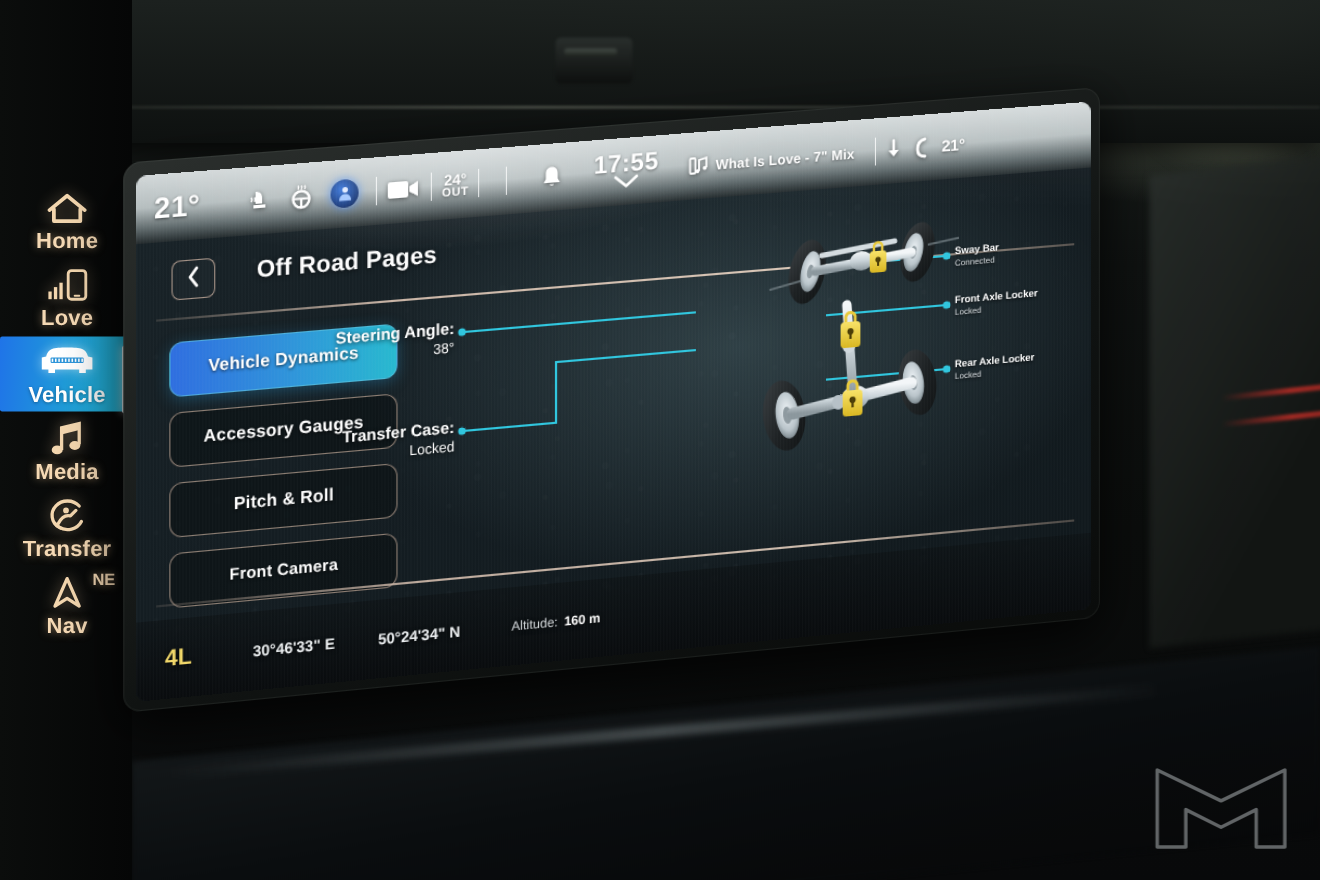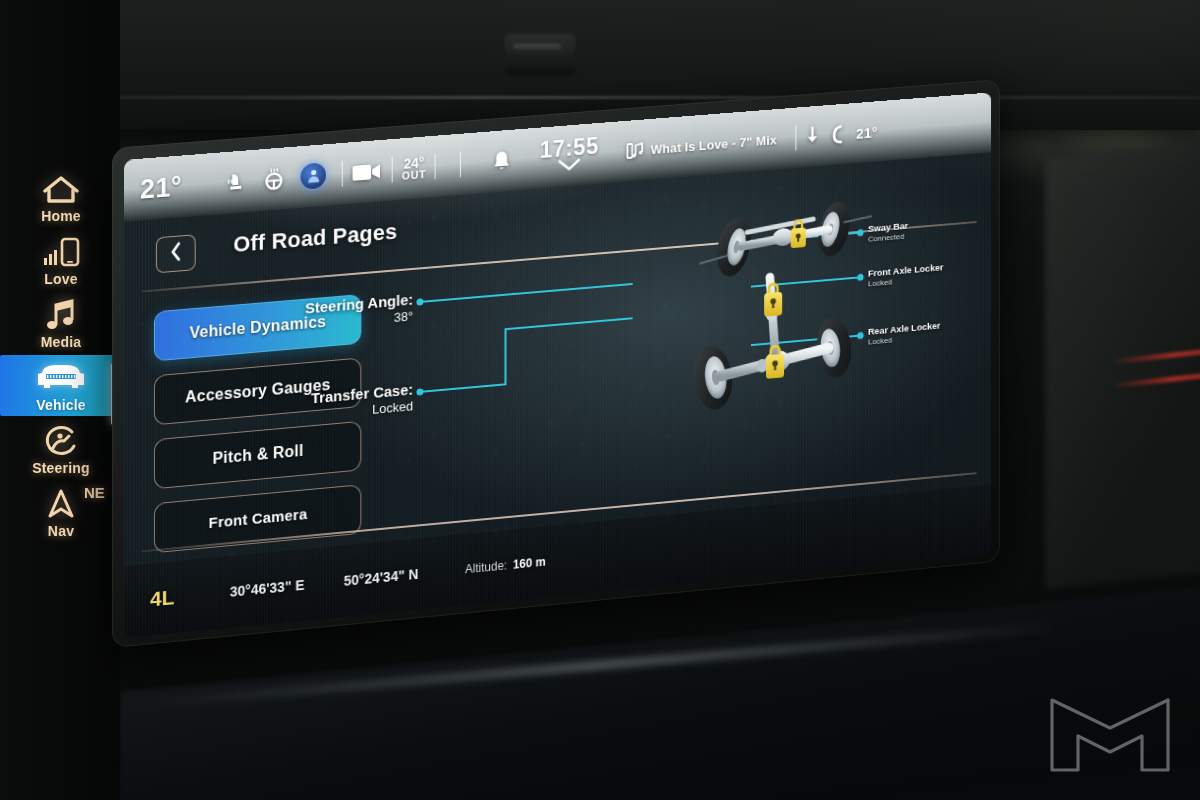--- a/index.html
+++ b/index.html
@@ -215,21 +215,21 @@
   .sidebar {
     position:absolute; left:0; top:160px; width:122px; height:600px;
     display:flex; flex-direction:column; align-items:center; gap:2px;
     padding-top:6px;
   }
   .sbItem {
     width:122px; display:flex; flex-direction:column; align-items:center;
     padding:5px 0 3px; gap:1px; position:relative;
   }
   .sbItem .ico { height:36px; display:flex; align-items:center; justify-content:center; filter: drop-shadow(0 0 7px rgba(240,205,160,0.45)); }
-  .sbItem .txt { font-size:14px; font-weight:700; color:#f5d9b4; letter-spacing:.2px; text-shadow:0 0 8px rgba(240,200,150,.55); }
+  .sbItem .txt { font-size:20px; font-weight:700; color:#f5d9b4; letter-spacing:.2px; text-shadow:0 0 8px rgba(240,200,150,.55); }
   .sbItem.sel {
     background: linear-gradient(95deg,#1f74e8 0%, #1f9ad8 48%, #22bcd6 100%);
     border-radius:2px;
   }
   .sbItem.sel .ico { filter: drop-shadow(0 0 5px rgba(255,255,255,0.45)); }
   .sbItem.sel .txt { color:#ffffff; text-shadow:0 1px 3px rgba(0,0,0,.35); }
   .sbItem.sel:after {
     content:""; position:absolute; right:6px; top:8px; width:5px; height:62px;
     background:#f2f6f8; border-radius:3px; box-shadow:0 0 8px rgba(255,255,255,.7);
   }
@@ -274,32 +274,20 @@
       <span class="ico">
         <svg width="46" height="32" viewBox="0 0 46 32">
           <rect x="24" y="3" width="16" height="26" rx="3" fill="none" stroke="#f3d6ae" stroke-width="2.6"></rect>
           <rect x="29" y="25" width="6" height="1.8" rx="0.9" fill="#f3d6ae"></rect>
           <rect x="6" y="22" width="3" height="7" fill="#f3d6ae"></rect>
           <rect x="11" y="18" width="3" height="11" fill="#f3d6ae"></rect>
           <rect x="16" y="14" width="3" height="15" fill="#f3d6ae"></rect>
         </svg>
       </span>
       <span class="txt">Love</span>
-    </div>
-
-    <div class="sbItem">
-      <span class="ico">
-        <svg width="40" height="34" viewBox="0 0 40 34">
-          <path d="M15 27 L15 7 L31 3 L31 22" fill="none" stroke="#f3d6ae" stroke-width="3"></path>
-          <path d="M15 7 L31 3 L31 9 L15 13 Z" fill="#f3d6ae"></path>
-          <ellipse cx="11" cy="27" rx="5" ry="4" fill="#f3d6ae"></ellipse>
-          <ellipse cx="27" cy="23" rx="5" ry="4" fill="#f3d6ae"></ellipse>
-        </svg>
-      </span>
-      <span class="txt">Media</span>
     </div>
 
     <div class="sbItem sel">
       <span class="ico">
         <svg width="58" height="34" viewBox="0 0 58 34">
           <path d="M10 12 C12 5 16 4 29 4 C42 4 46 5 48 12 L52 13 L52 24 L46 24 L46 27 L40 27 L40 24 L18 24 L18 27 L12 27 L12 24 L6 24 L6 13 Z" fill="#ffffff"></path>
           <rect x="14" y="13" width="30" height="5" rx="1" fill="#2f96da"></rect>
           <rect x="15" y="14" width="1.4" height="3" fill="#ffffff"></rect>
             <rect x="18" y="14" width="1.4" height="3" fill="#ffffff"></rect>
           <rect x="21" y="14" width="1.4" height="3" fill="#ffffff"></rect>
@@ -310,28 +298,40 @@
             <rect x="36" y="14" width="1.4" height="3" fill="#ffffff"></rect>
           <rect x="39" y="14" width="1.4" height="3" fill="#ffffff"></rect>
             <rect x="42" y="14" width="1.4" height="3" fill="#ffffff"></rect>
         </svg>
       </span>
       <span class="txt">Vehicle</span>
     </div>
 
     <div class="sbItem">
       <span class="ico">
+        <svg width="40" height="34" viewBox="0 0 40 34">
+          <path d="M15 27 L15 7 L31 3 L31 22" fill="none" stroke="#f3d6ae" stroke-width="3"></path>
+          <path d="M15 7 L31 3 L31 9 L15 13 Z" fill="#f3d6ae"></path>
+          <ellipse cx="11" cy="27" rx="5" ry="4" fill="#f3d6ae"></ellipse>
+          <ellipse cx="27" cy="23" rx="5" ry="4" fill="#f3d6ae"></ellipse>
+        </svg>
+      </span>
+      <span class="txt">Media</span>
+    </div>
+
+    <div class="sbItem">
+      <span class="ico">
         <svg width="44" height="34" viewBox="0 0 44 34">
           <path d="M33 8 A14 13 0 1 0 35 22" fill="none" stroke="#f3d6ae" stroke-width="3" stroke-linecap="round"></path>
           <path d="M11 24 A14 13 0 0 0 16 28" fill="none" stroke="#f3d6ae" stroke-width="3" stroke-linecap="round"></path>
           <circle cx="21" cy="12" r="2.6" fill="#f3d6ae"></circle>
           <path d="M14 24 C17 18 21 16 25 17 L30 12" fill="none" stroke="#f3d6ae" stroke-width="3" stroke-linecap="round" stroke-linejoin="round"></path>
         </svg>
       </span>
-      <span class="txt">Steering</span>
+      <span class="txt">Transfer</span>
     </div>
 
     <div class="sbItem">
       <span class="ico">
         <svg width="36" height="34" viewBox="0 0 36 34">
             <path d="M18 4 L29 29 L18 22 L7 29 Z" fill="none" stroke="#f3d6ae" stroke-width="3" stroke-linejoin="round"></path>
           </svg>
       </span>
       <span class="navDir">NE</span>
       <span class="txt">Nav</span>

